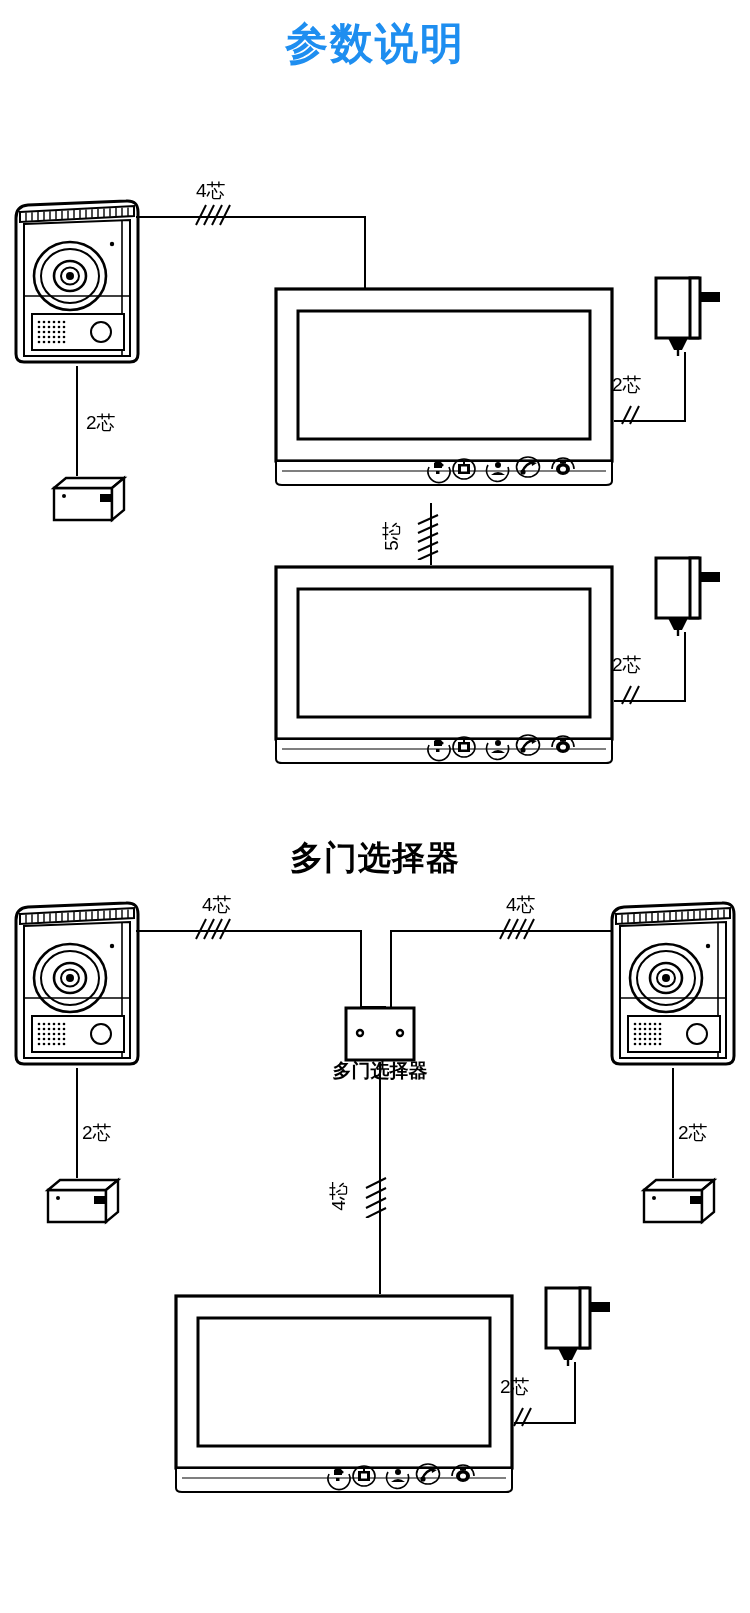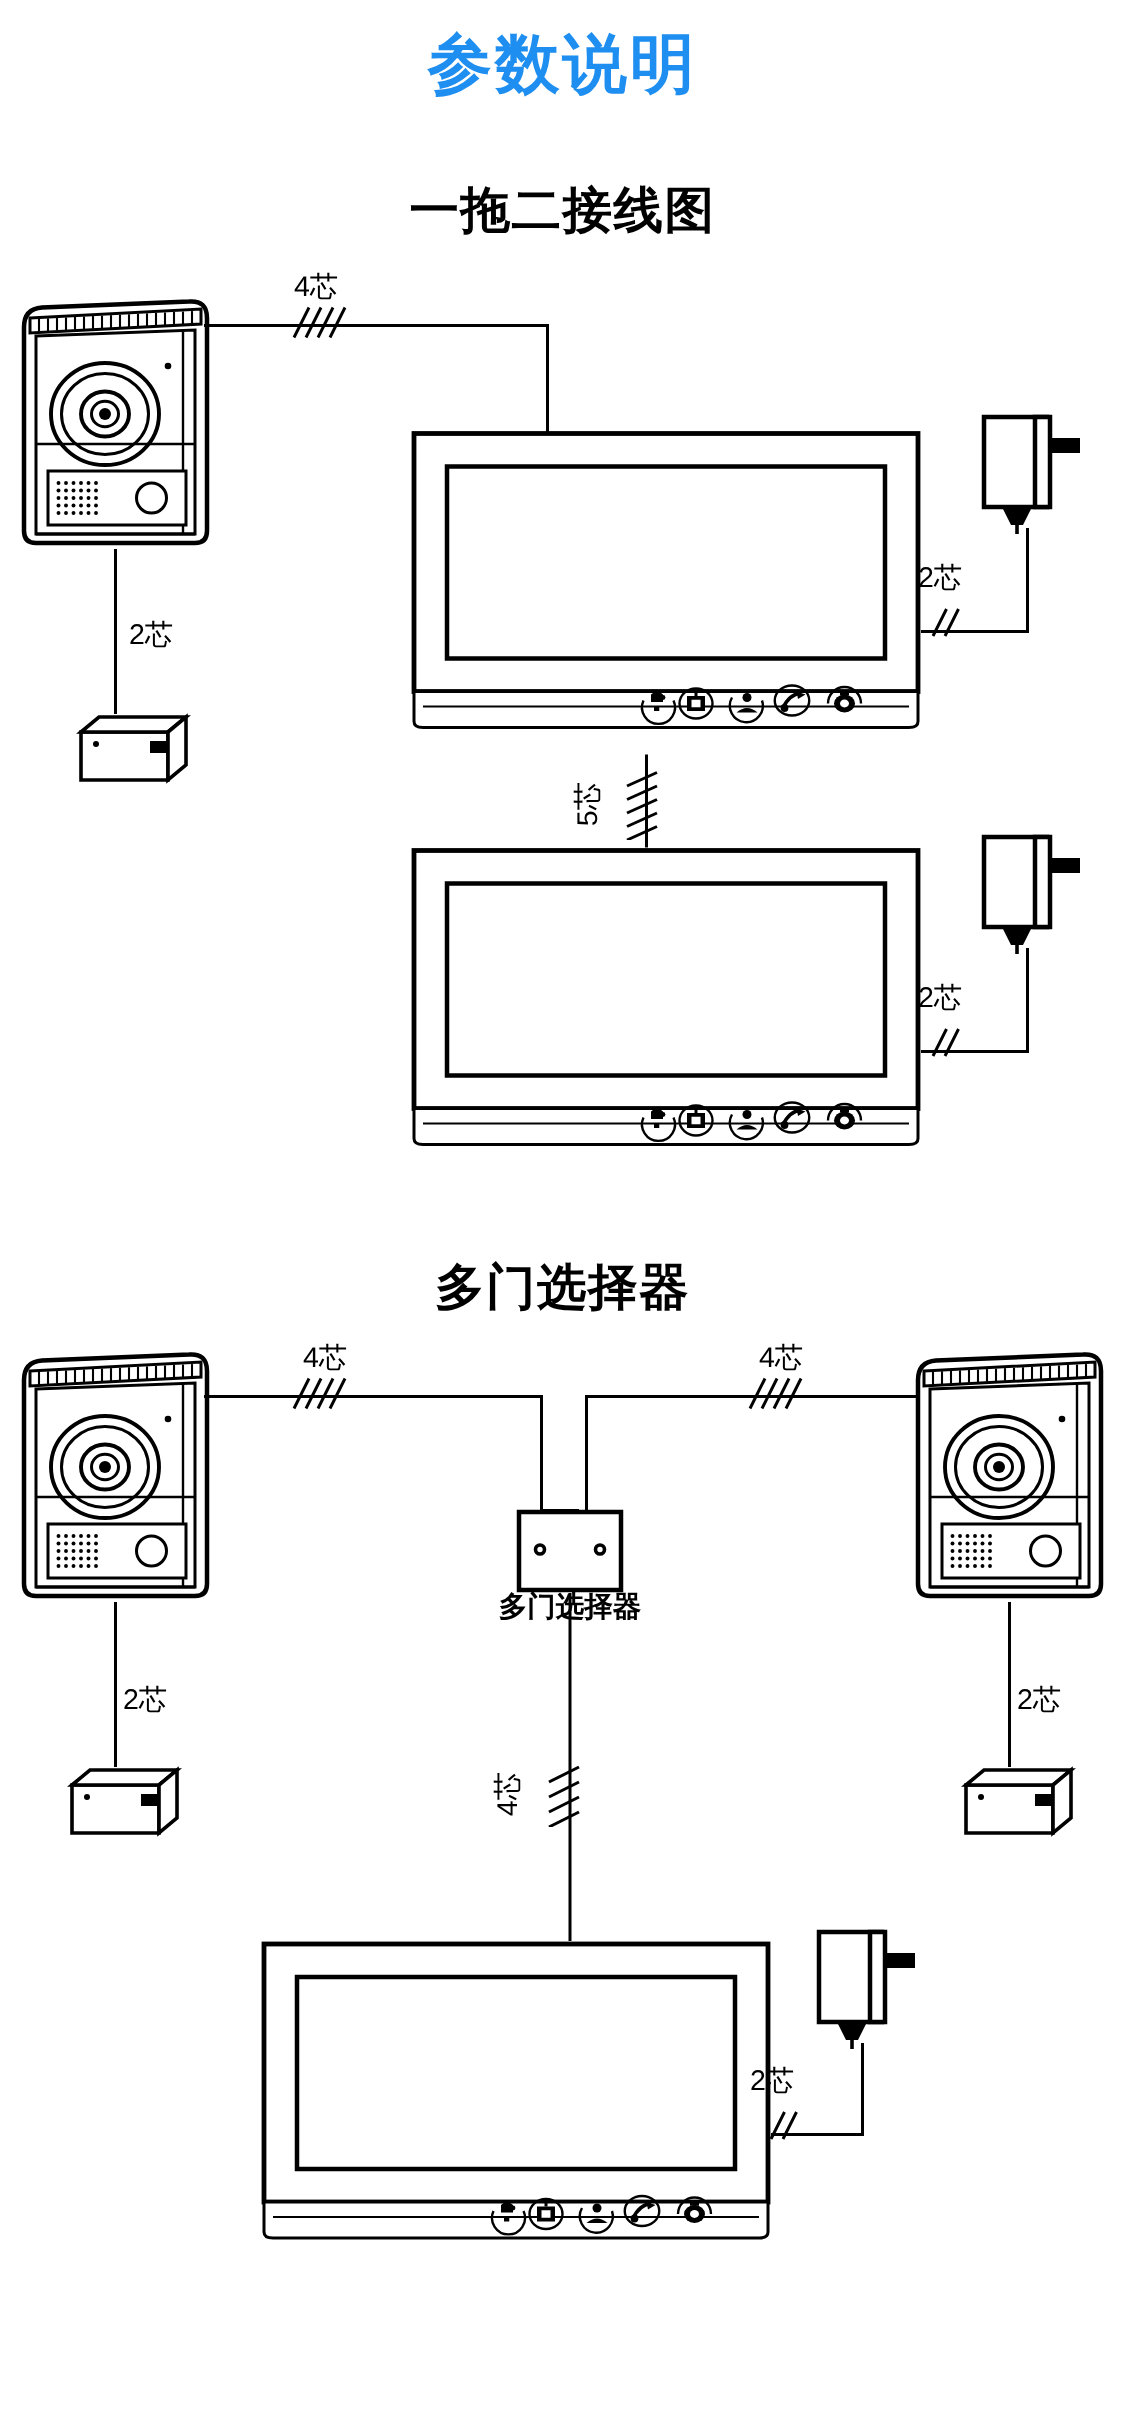--- a/index.html
+++ b/index.html
@@ -85,21 +85,20 @@
     text-align: center;
   }
 </style>
 </head>
 <body>
 
 <div id="page">
 
   <div id="main-title">参数说明</div>
 
-  <div class="section-title" id="section-title-1">一拖二接线图</div>
 
   <div class="doorstation" style="left:10px; top:196px; width:132px; height:170px;">
     <svg width="132" height="170" viewBox="0 0 132 170">
 
       <path d="M6 22 Q6 10 18 9 L116 5 Q128 4 128 16 L128 158 Q128 166 120 166 L14 166 Q6 166 6 158 Z" fill="#fff" stroke="#000" stroke-width="3"></path>
 
       <path d="M10 16 L124 10 L124 20 L10 26 Z" fill="#fff" stroke="#000" stroke-width="2"></path>
       <g stroke="#000" stroke-width="1.4">
         <line x1="16" y1="16.5" x2="16" y2="25"></line>
           <line x1="22" y1="16.2" x2="22" y2="24.7"></line>

